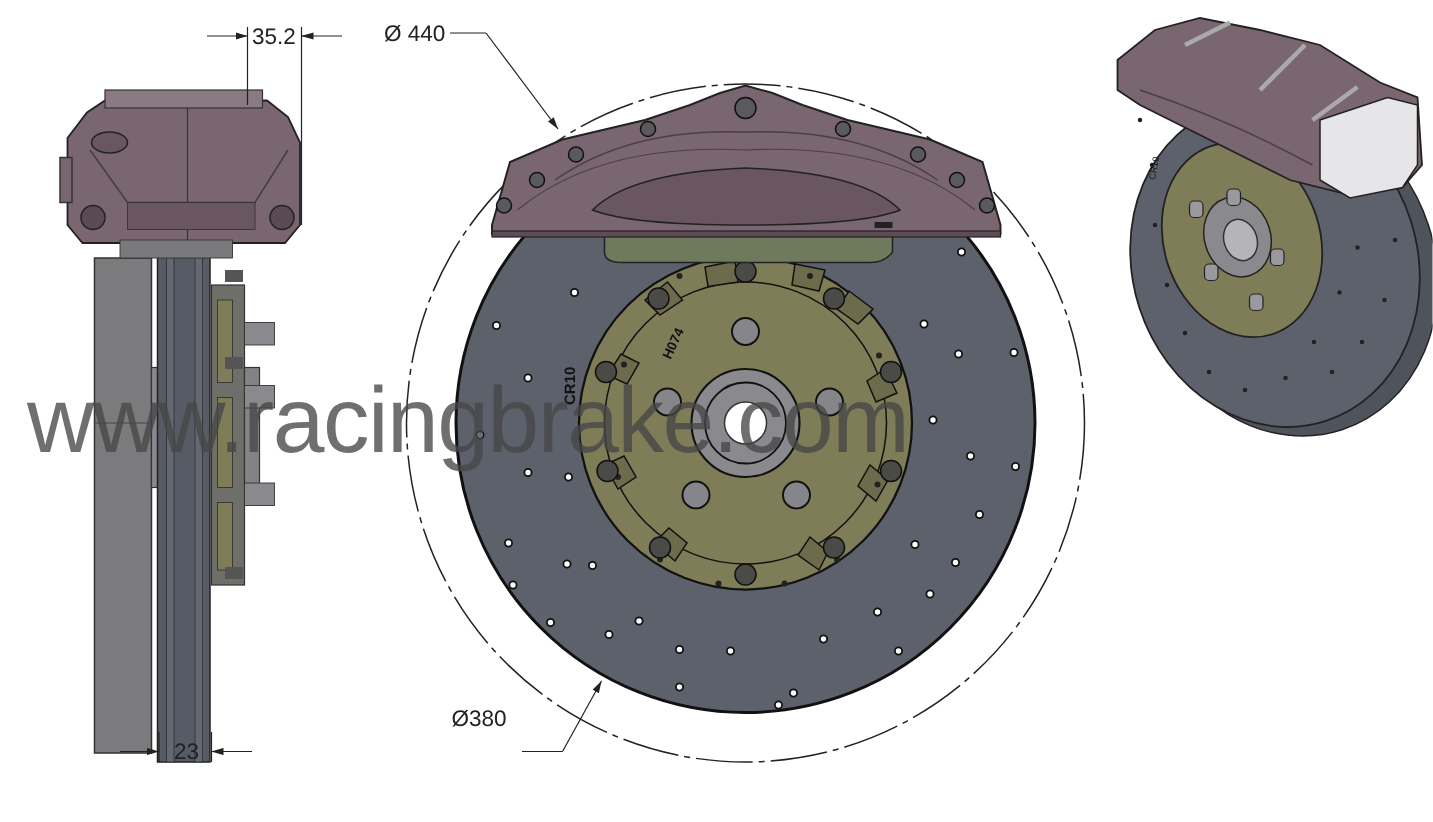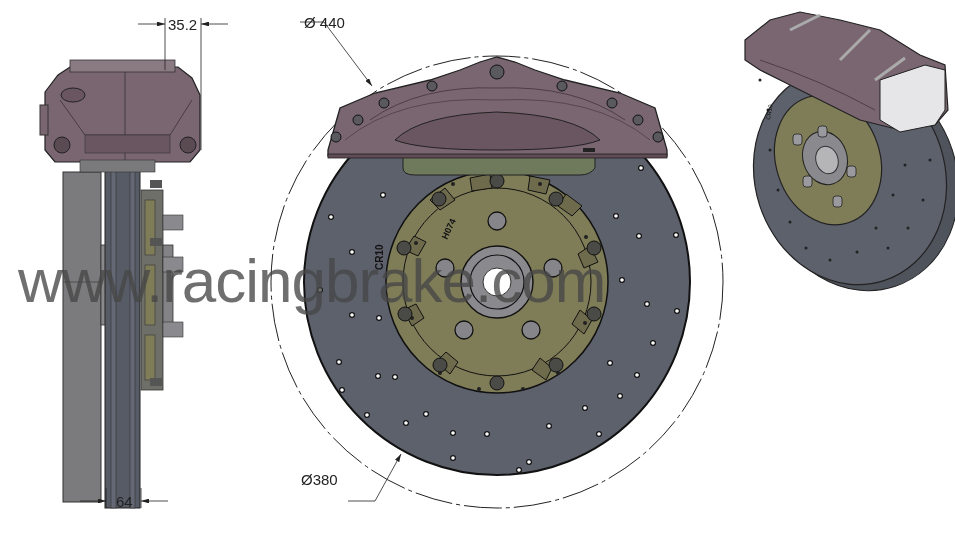--- a/index.html
+++ b/index.html
@@ -229,19 +229,19 @@
     <line x1="790" y1="30" x2="820" y2="15" stroke="#aaa" stroke-width="3"></line>
     <line x1="840" y1="60" x2="870" y2="30" stroke="#aaa" stroke-width="3"></line>
     <line x1="875" y1="80" x2="905" y2="58" stroke="#aaa" stroke-width="3"></line>
     <path d="M760,60 Q820,80 875,110" fill="none" stroke="#4e3d46" stroke-width="1"></path>
     <text transform="translate(770,120) rotate(-80)" font-family="Liberation Sans, sans-serif" font-size="6" fill="#111">CR10</text>
   </g>
 </svg>
 
 
 <div class="dim-label" style="left:168px; top:17px;">35.2</div>
-<div class="dim-label" style="left:116px; top:494px;">64</div>
-<div class="dim-label" style="left:256px; top:15px;margin-left:48px;">Ø 440</div>
+<div class="dim-label" style="left:116px; top:494px;">23</div>
+<div class="dim-label" style="left:256px; top:15px;">Ø 440</div>
 <div class="dim-label" style="left:301px; top:472px;">Ø380</div>
 
 
 <div class="watermark">www.racingbrake.com</div>
 </div>
 
 </body></html>

